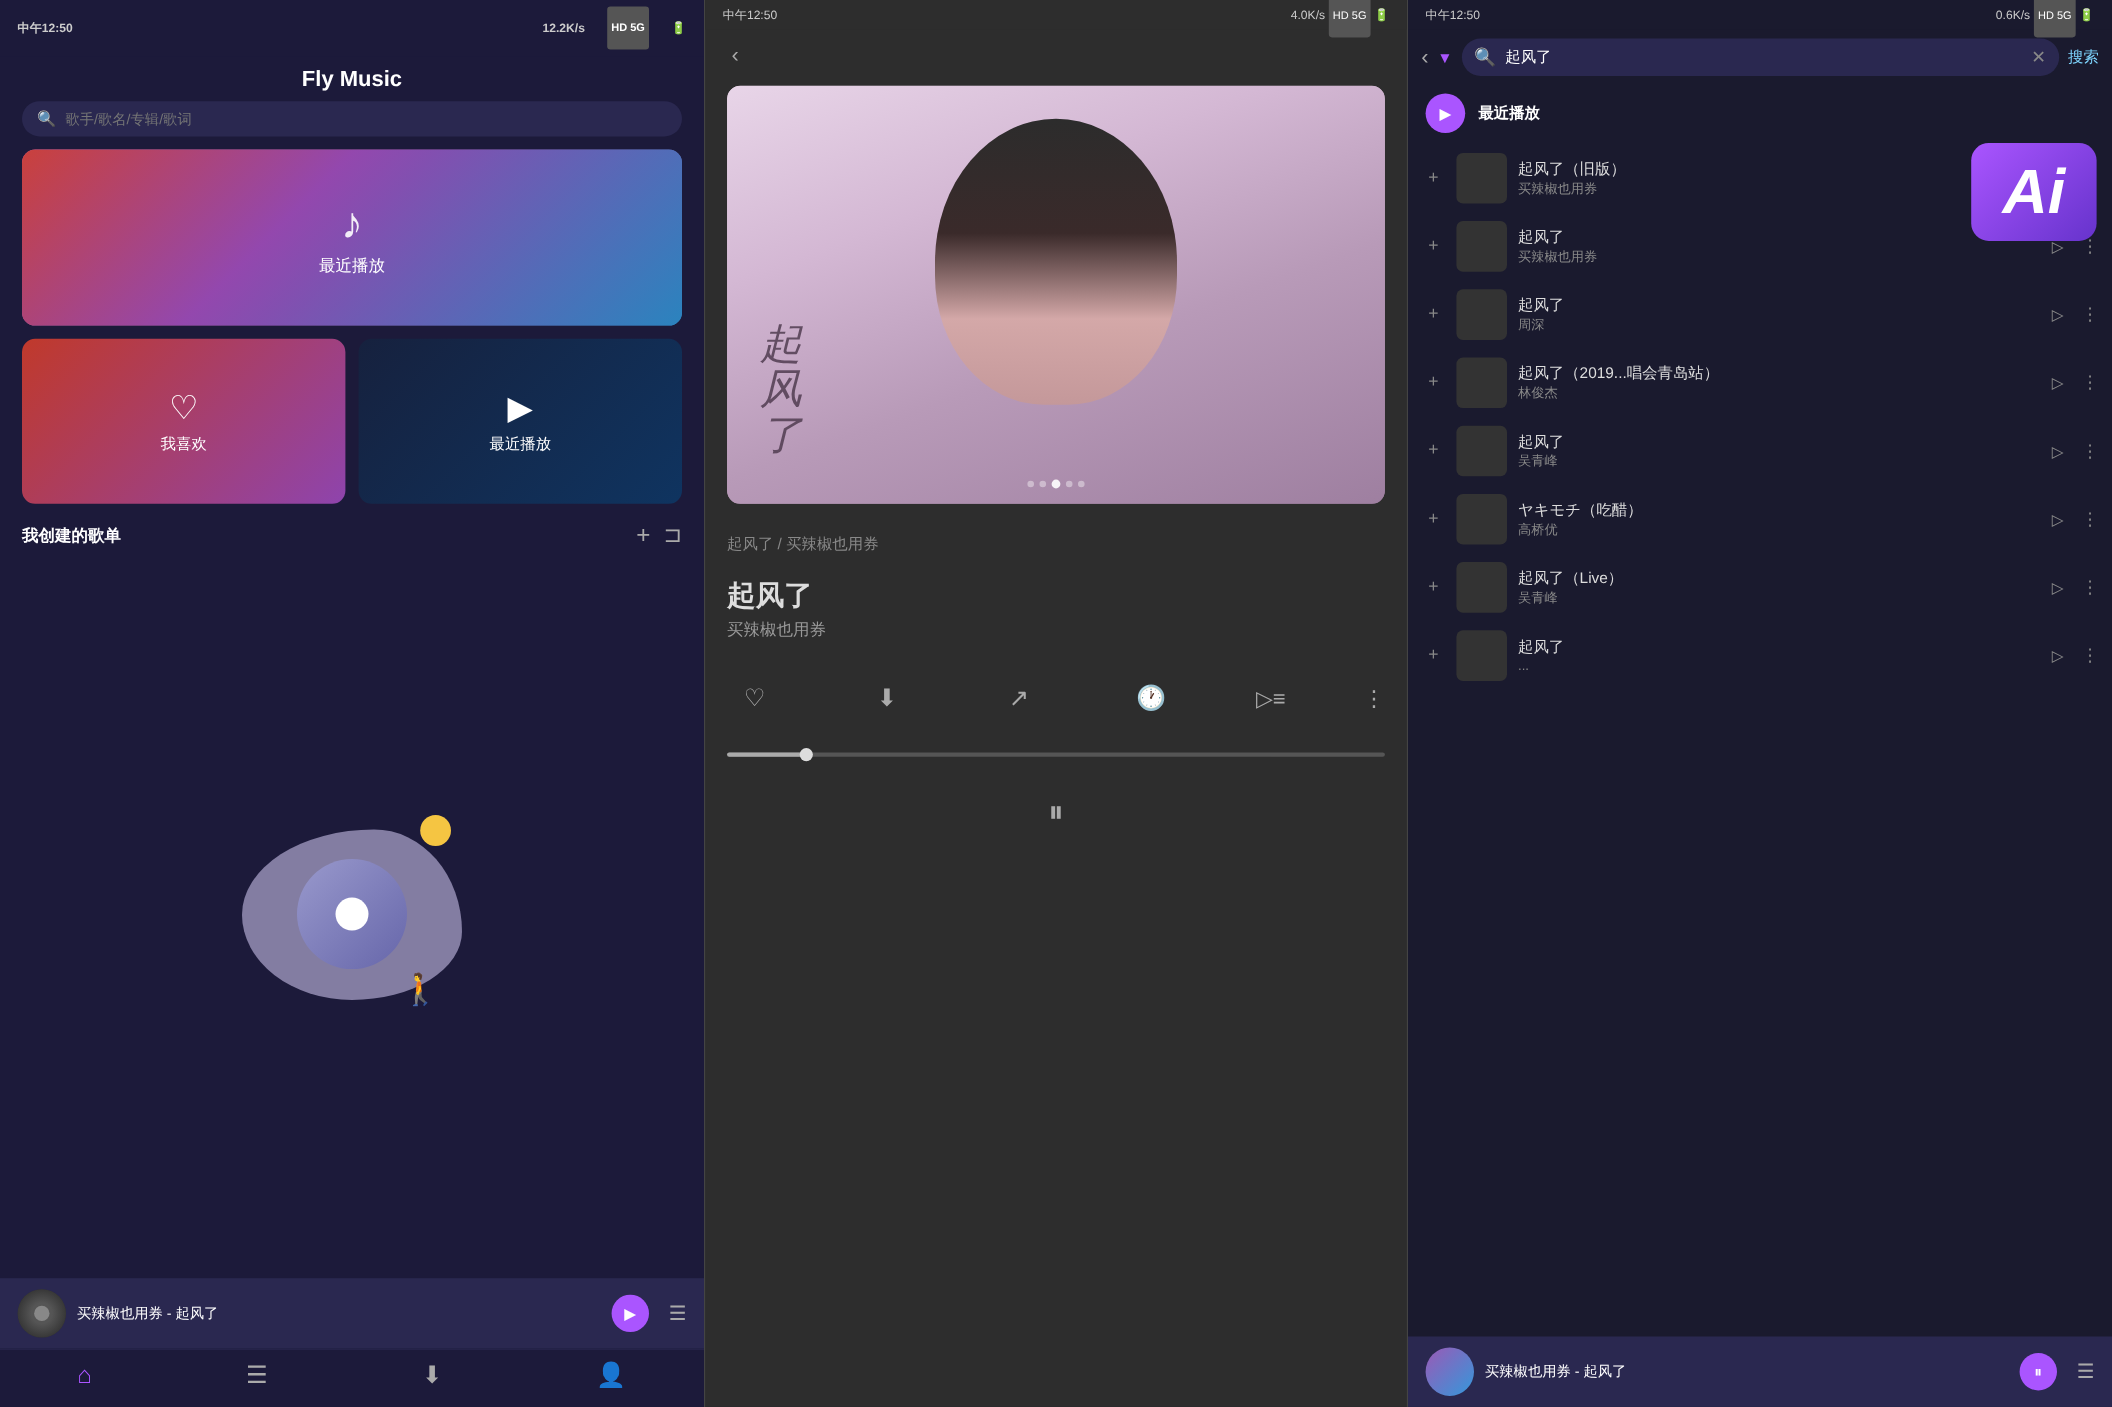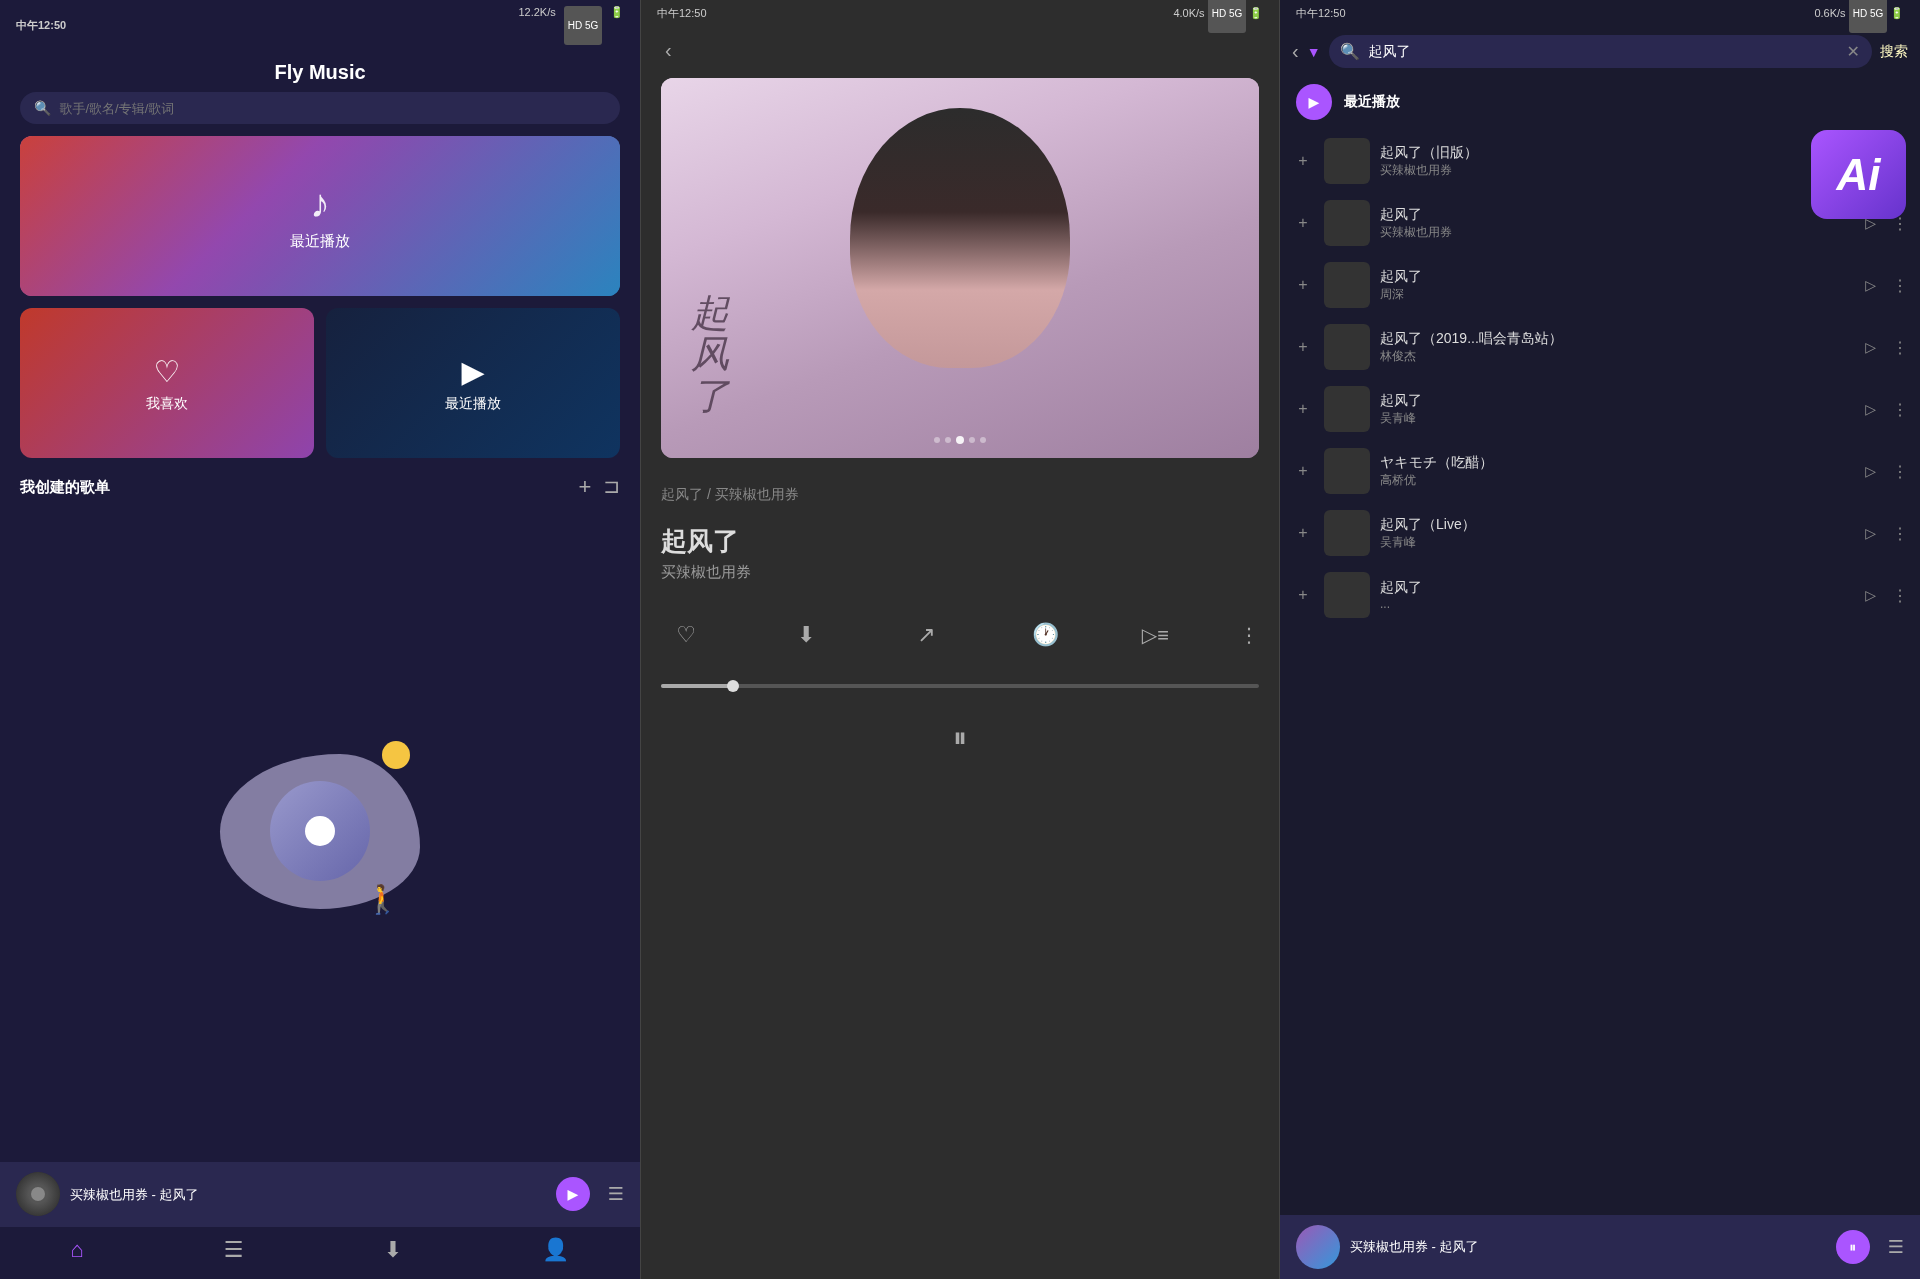--- a/index.html
+++ b/index.html
@@ -30,21 +30,21 @@
     .panel-1 .status-bar {
       display: flex;
       justify-content: space-between;
       align-items: center;
       padding: 6px 16px;
       font-size: 11px;
       color: #ccc;
       background: #1c1a3a;
     }
     .panel-1 .status-bar .status-left { font-weight: bold; }
-    .panel-1 .status-bar .status-right { display: flex; gap: 8px; }
+    .panel-1 .status-bar .status-right { display: flex; align-items: center; gap: 20px; font-weight: bold; }
     .status-badge {
       background: #555;
       color: #fff;
       border-radius: 3px;
       padding: 14px 4px;
       font-size: 10px;
     }
     .panel-1 .app-title {
       text-align: center;
       color: #fff;
@@ -490,21 +490,21 @@
       color: #fff;
       font-size: 14px;
       flex: 1;
     }
     .panel-3 .search-input-wrap .clear-btn {
       color: #888;
       font-size: 16px;
       cursor: pointer;
     }
     .panel-3 .search-btn {
-      color: #fef9c3;
+      color: #7dd3fc;
       font-size: 14px;
       cursor: pointer;
       background: none;
       border: none;
       outline: none;
     }
     .panel-3 .filter-tabs {
       display: flex;
       align-items: center;
       padding: 0 12px 12px;
@@ -614,28 +614,28 @@
       color: #fff;
       font-size: 14px;
     }
     .np-list-btn2 { color: #aaa; font-size: 18px; margin-left: 8px; }
 
     
     .ai-badge-area {
       position: absolute;
       top: 130px;
       right: 14px;
-      width: 95px;
+      width: 114px;
       height: 89px;
       background: linear-gradient(135deg, #aa55ff, #6633cc);
       border-radius: 16px;
       display: flex;
       align-items: center;
       justify-content: center;
-      font-size: 44px;
+      font-size: 57px;
       font-weight: bold;
       color: #fff;
       font-style: italic;
       z-index: 10;
     }
 
     
     .song-list::-webkit-scrollbar { display: none; }
   </style>
 </head>

